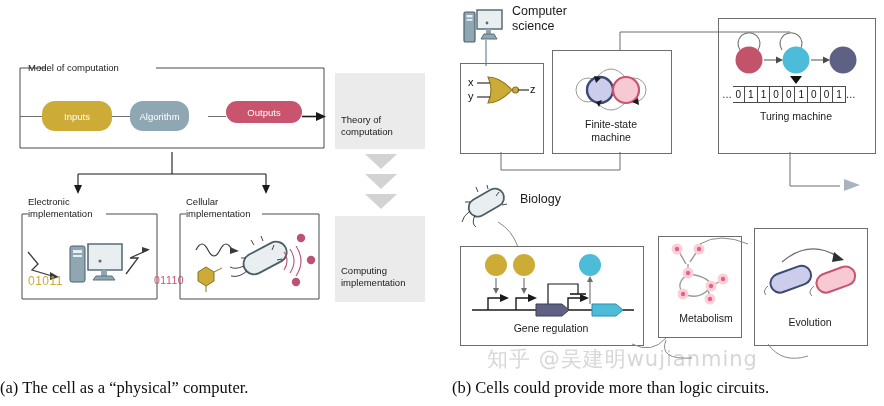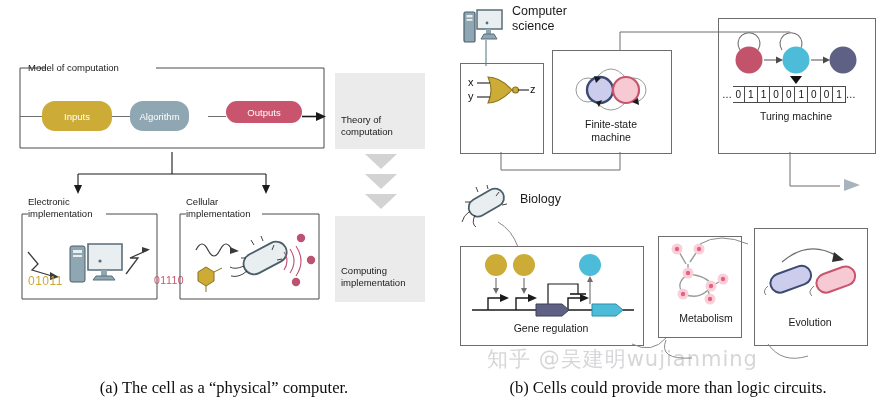--- a/index.html
+++ b/index.html
@@ -8,21 +8,21 @@
     font-family:"Liberation Sans", sans-serif;
     -webkit-font-smoothing:antialiased;
   }
   #root{position:relative;width:884px;height:406px;}
   .abs{position:absolute;}
   .lbl{font-size:9.5px;color:#1a1a1a;line-height:11.5px;white-space:pre-line;}
   .lbl-mid{font-size:10.5px;color:#1a1a1a;line-height:12.5px;text-align:center;white-space:pre-line;}
   .lbl-big{font-size:12.5px;color:#1a1a1a;line-height:14.5px;white-space:pre-line;}
   .caption{
     font-family:"Liberation Serif", serif;font-size:16.5px;color:#0d0d0d;
-    text-align:center;white-space:nowrap;
+    text-align:left;white-space:nowrap;
   }
   .graybox{background:#ebebeb;}
   .panelbox{border:1px solid #6d6d6d;background:transparent;}
   .pill{
     position:absolute;border-radius:13px;display:flex;align-items:center;
     justify-content:center;font-size:9.5px;color:#ffffff;
   }
   .hr-line{position:absolute;background:#6d6d6d;}
   svg{display:block;overflow:visible;}
   .wm{

